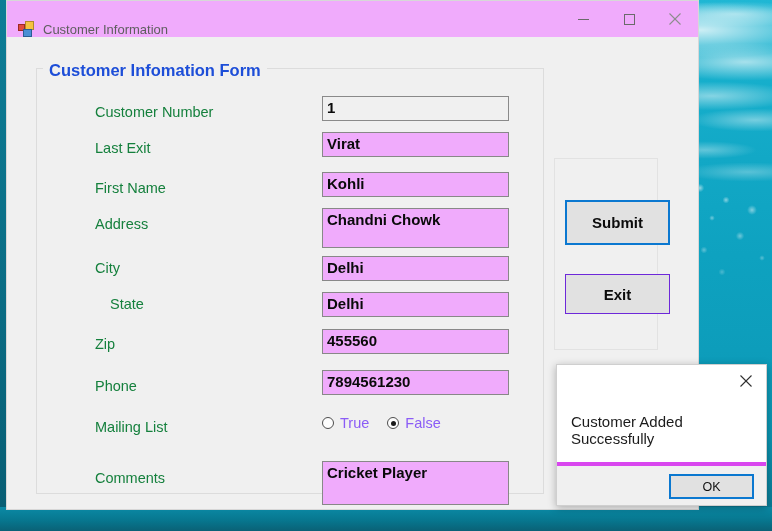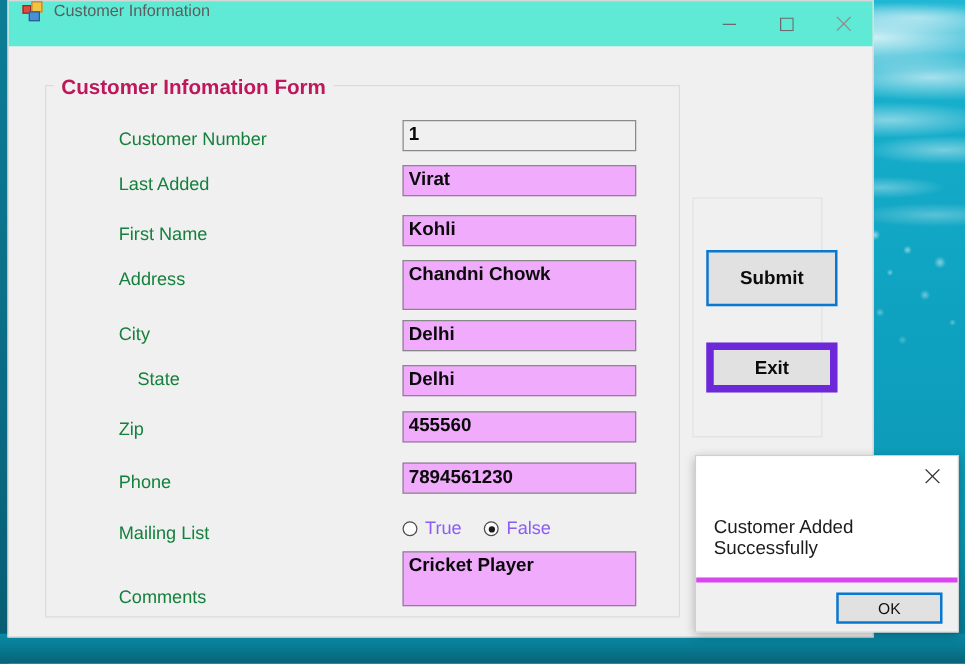--- a/index.html
+++ b/index.html
@@ -61,22 +61,22 @@
     position: absolute;
     left: 6px; top: 0px;
     width: 693px; height: 510px;
     background: #f0f0f0;
     border: 1px solid #d7d7d7;
     box-sizing: border-box;
   }
   .titlebar {
     position: relative;
     height: 36px;
-    background: #5eead4;
-    display: flex; align-items: flex-start;
+    background: #f0abfc;
+    display: flex; align-items: flex-end;
   }
   .tb-icon {
     width: 16px; height: 16px; margin-left: 11px; margin-right: 9px;
     position: relative; flex: none;
   }
   .tb-icon i { position: absolute; display: block; }
   .ic-r { left: 0; top: 3px;  width: 7px;  height: 7px;  background: #e04a3f; border: 1px solid #9d2a22; box-sizing: border-box; }
   .ic-y { left: 7px; top: 0px; width: 9px;  height: 9px;  background: #f5c242; border: 1px solid #b3882a; box-sizing: border-box; }
   .ic-b { left: 5px; top: 8px; width: 9px;  height: 8px;  background: #4a8fd4; border: 1px solid #2a5e94; box-sizing: border-box; }
   .tb-title {
@@ -102,21 +102,21 @@
     box-sizing: border-box;
     background: transparent;
   }
   .gb-legend {
     position: absolute;
     left: 36px; top: 60px;
     background: #f0f0f0;
     padding: 0 6px;
     font-size: 16.5px;
     font-weight: bold;
-    color: #be185d;
+    color: #1d4ed8;
     font-family: "Liberation Sans", sans-serif;
     white-space: nowrap;
   }
 
   .field-label {
     position: absolute;
     font-size: 14.5px;
     color: #15803d;
     font-family: "Liberation Sans", sans-serif;
     white-space: nowrap;
@@ -160,21 +160,21 @@
     position: absolute;
     left: 547px; top: 157px;
     width: 104px; height: 192px;
     border: 1px solid #e2e2e2;
     box-sizing: border-box;
   }
   .winbtn {
     position: absolute;
     box-sizing: border-box;
     background: #e1e1e1;
-    border: 6px solid #6d28d9;
+    border: 1px solid #6d28d9;
     font-size: 15px; font-weight: bold; color: #0b0b0b;
     font-family: "Liberation Sans", sans-serif;
     display: flex; align-items: center; justify-content: center;
   }
   .winbtn.focused {
     border: 2px solid #0b78d0;
   }
 
   
   #msgbox {
@@ -258,39 +258,39 @@
               <line x1="11.5" y1="0.5" x2="0.5" y2="11.5" stroke="#8d8d8d" stroke-width="1.1"></line>
             </svg>
         </div>
       </div>
     </div>
 
     <div class="groupbox"></div>
     <div class="gb-legend">Customer Infomation Form</div>
 
     <div class="field-label" style="left:88px; top:103px;">Customer Number</div>
-    <div class="field-label" style="left:88px; top:139px;">Last Added</div>
+    <div class="field-label" style="left:88px; top:139px;">Last Exit</div>
     <div class="field-label" style="left:88px; top:179px;">First Name</div>
     <div class="field-label" style="left:88px; top:215px;">Address</div>
     <div class="field-label" style="left:88px; top:259px;">City</div>
     <div class="field-label" style="left:79px; top:295px;margin-left:24px;">State</div>
     <div class="field-label" style="left:88px; top:335px;">Zip</div>
     <div class="field-label" style="left:88px; top:377px;">Phone</div>
     <div class="field-label" style="left:88px; top:418px;">Mailing List</div>
     <div class="field-label" style="left:88px; top:469px;">Comments</div>
 
     <div class="tbox readonly" style="left:315px; top:95px;  width:187px; height:25px;">1</div>
     <div class="tbox" style="left:315px; top:131px; width:187px; height:25px;">Virat</div>
     <div class="tbox" style="left:315px; top:207px; width:187px; height:40px;">Chandni Chowk</div>
     <div class="tbox" style="left:315px; top:171px; width:187px; height:25px;">Kohli</div>
     <div class="tbox" style="left:315px; top:255px; width:187px; height:25px;">Delhi</div>
     <div class="tbox" style="left:315px; top:291px; width:187px; height:25px;">Delhi</div>
     <div class="tbox" style="left:315px; top:328px; width:187px; height:25px;">455560</div>
     <div class="tbox" style="left:315px; top:369px; width:187px; height:25px;">7894561230</div>
-    <div class="tbox" style="left:315px; top:440px; width:187px; height:44px;">Cricket Player</div>
+    <div class="tbox" style="left:315px; top:460px; width:187px; height:44px;">Cricket Player</div>
 
     <div class="radio-row" style="left:315px; top:414px;">
       <span class="radio-item">
         <span class="radio-mark"></span>
         <span class="radio-label">True</span>
       </span>
       <span class="radio-item">
         <span class="radio-mark on"></span>
         <span class="radio-label">False</span>
       </span>

